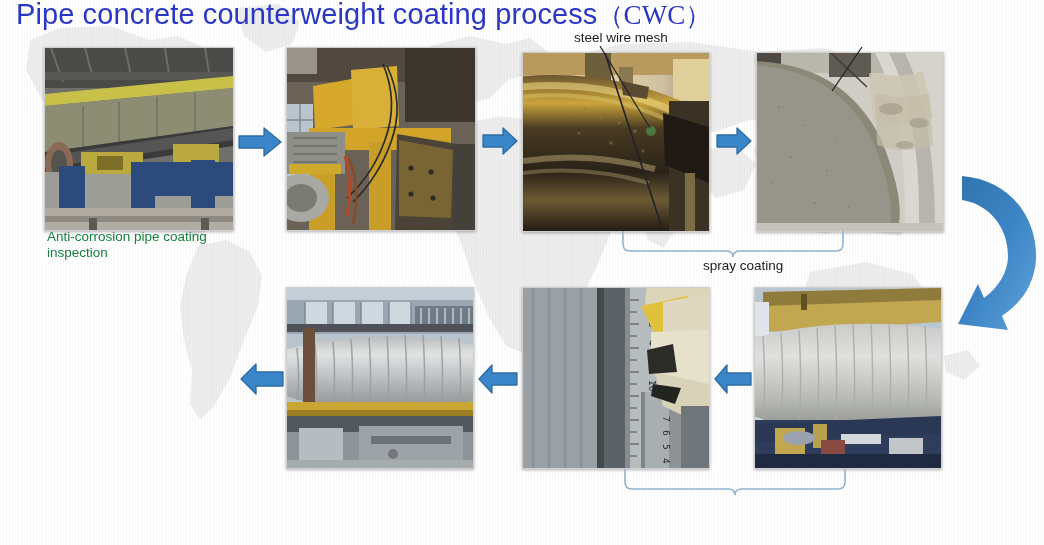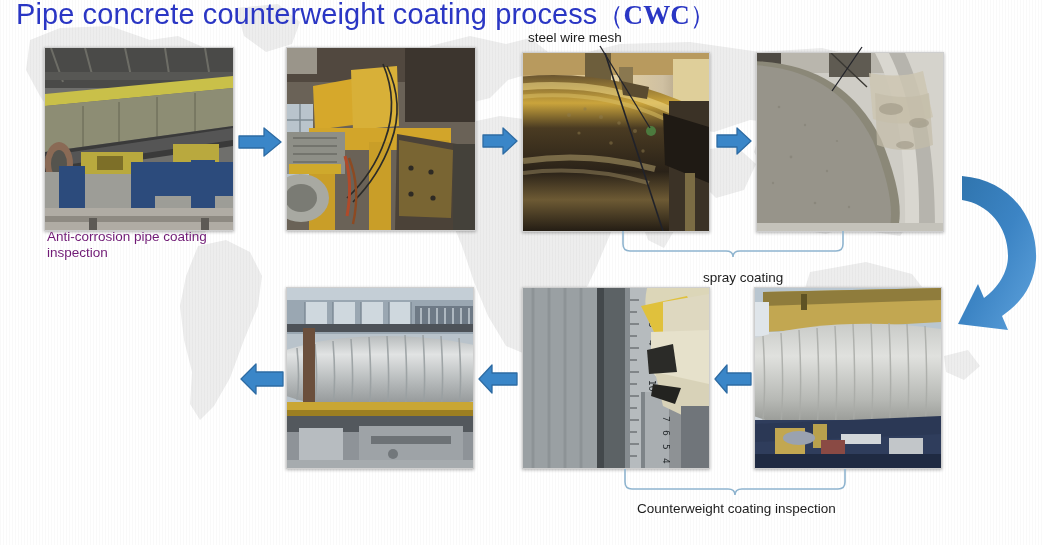--- a/index.html
+++ b/index.html
@@ -18,34 +18,34 @@
     background-image:repeating-linear-gradient(90deg,
        rgba(0,0,0,0.022) 0px, rgba(0,0,0,0.022) 1px,
        rgba(0,0,0,0) 1px, rgba(0,0,0,0) 3px);
   }
 
   
   #title{
     position:absolute;left:16px;top:-2px;z-index:6;
     font-size:29px;color:#2a36c4;white-space:nowrap;letter-spacing:.1px;
   }
-  #title .cwc{font-family:"Liberation Serif", serif;font-weight:bold;font-size:27px;}
+  #title .cwc{font-family:"Liberation Serif", serif;font-weight:normal;font-size:27px;}
   #title .paren{font-size:26px;}
 
   
   .photo{
     position:absolute;z-index:4;overflow:hidden;
     border:1px solid #cfcfcf;
     box-shadow:0 1px 3px rgba(0,0,0,.30);
     background:#9a9a9a;
   }
   .photo .inner{position:absolute;inset:0;}
 
   
-  .caption{position:absolute;z-index:7;font-size:13.5px;color:#701a75;line-height:15.5px;}
+  .caption{position:absolute;z-index:7;font-size:13.5px;color:#15803d;line-height:15.5px;}
   .annot{position:absolute;z-index:7;font-size:13.5px;color:#1c1c1c;white-space:nowrap;}
 
   
   .arrow{position:absolute;z-index:7;}
 
   
   .bracket{position:absolute;z-index:6;}
 
   svg{display:block;overflow:visible;}
 </style>
@@ -178,21 +178,21 @@
       <rect x="0" y="0" width="30" height="26" fill="#9a958a"></rect>
     </svg>
   </div>
 
   <div class="arrow" style="left:482px;top:126px;">
     <svg width="36" height="30" viewBox="0 0 36 30">
       <path d="M1,9 L21,9 L21,2 L35,15 L21,28 L21,21 L1,21 Z" fill="#3a86c8" stroke="#2d6ba3" stroke-width="1.3" stroke-linejoin="round"></path>
     </svg>
   </div>
 
-  <div class="annot" style="left:528px;top:30px;text-align:right;">
+  <div class="annot" style="left:574px;top:30px;text-align:right;">
     <span>steel wire mesh</span>
   </div>
   <svg class="bracket" style="left:598px;top:44px;" width="60" height="86" viewBox="0 0 60 86">
     <path d="M2,2 L52,84" stroke="#23242a" stroke-width="1.3" fill="none"></path>
   </svg>
 
   <div class="photo" style="left:522px;top:52px;width:186px;height:178px;">
     <svg class="inner" viewBox="0 0 186 178" preserveAspectRatio="none">
       <defs>
         <linearGradient id="g3bg" x1="0" y1="0" x2="1" y2="0">
@@ -284,21 +284,21 @@
         <ellipse cx="148" cy="92" rx="9" ry="4"></ellipse>
       </g>
       <path d="M74,0 L110,34" stroke="#3a3833" stroke-width="1.4" fill="none"></path>
       <rect x="0" y="170" width="186" height="8" fill="#c4c2ba"></rect>
     </svg>
   </div>
 
   <svg class="bracket" style="left:622px;top:230px;" width="222" height="28" viewBox="0 0 222 28">
     <path d="M1,1 L1,14 Q1,21 8,21 L104,21 Q111,21 111,27 Q111,21 118,21 L214,21 Q221,21 221,14 L221,1" stroke="#8fb4cf" stroke-width="1.6" fill="none"></path>
   </svg>
-  <div class="annot" style="left:703px;top:270px;">
+  <div class="annot" style="left:703px;top:258px;">
     <span>spray coating</span>
   </div>
 
   <svg class="bracket" style="left:944px;top:168px;z-index:7;" width="100" height="178" viewBox="0 0 100 178">
     <defs>
       <linearGradient id="curvGrad" x1="0" y1="0" x2="1" y2="1">
         <stop offset="0" stop-color="#2f74ad"></stop>
         <stop offset=".5" stop-color="#3c84c4"></stop>
         <stop offset="1" stop-color="#5fa3dd"></stop>
       </linearGradient>
@@ -472,17 +472,14 @@
 
   <div class="arrow" style="left:240px;top:362px;">
     <svg width="44" height="34" viewBox="0 0 44 34">
       <path d="M43,10 L16,10 L16,2 L1,17 L16,32 L16,24 L43,24 Z" fill="#3a86c8" stroke="#2d6ba3" stroke-width="1.3" stroke-linejoin="round"></path>
     </svg>
   </div>
 
   <svg class="bracket" style="left:624px;top:468px;" width="222" height="28" viewBox="0 0 222 28">
     <path d="M1,1 L1,14 Q1,21 8,21 L104,21 Q111,21 111,27 Q111,21 118,21 L214,21 Q221,21 221,14 L221,1" stroke="#8fb4cf" stroke-width="1.6" fill="none"></path>
   </svg>
-  <div class="annot" style="left:637px;top:501px;">
-    <span>Counterweight coating inspection</span>
-  </div>
 
 </div>
 
 </body></html>

